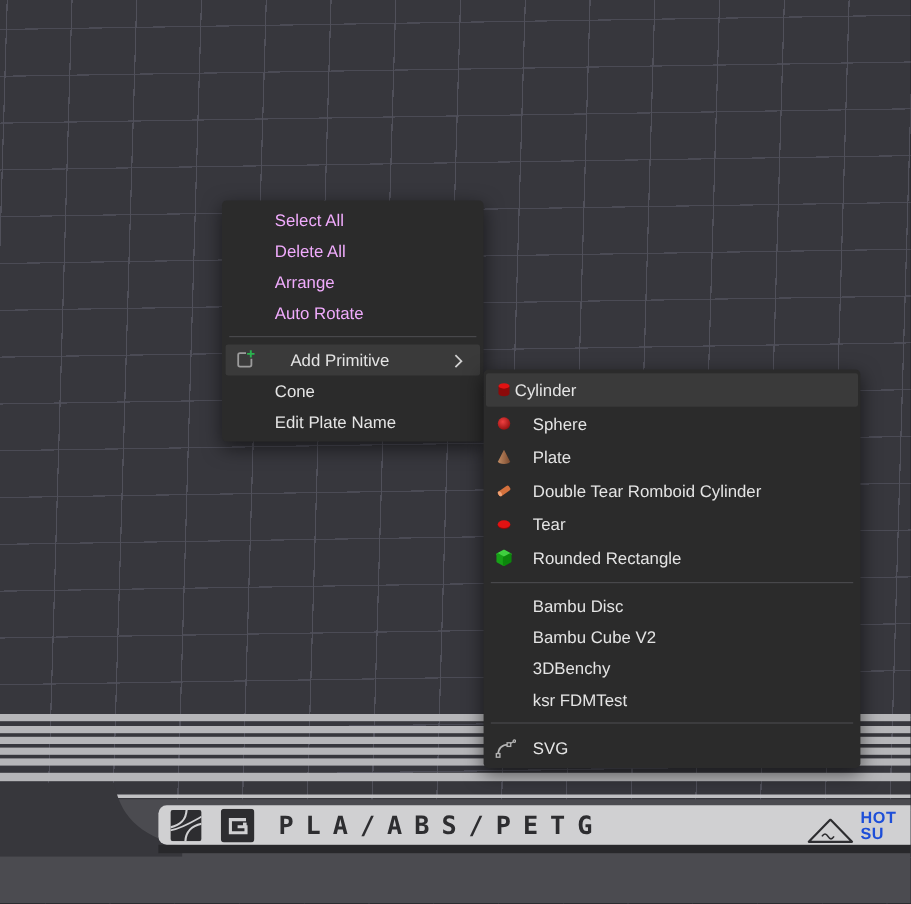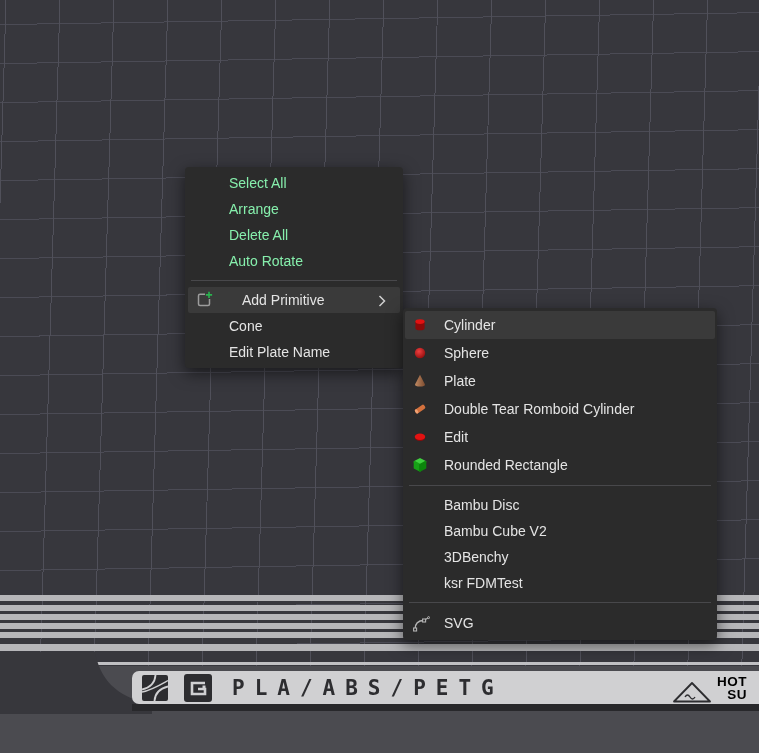--- a/index.html
+++ b/index.html
@@ -33,39 +33,39 @@
   .strip-shadow { position:absolute; left:132px; top:704px; width:627px; height:7px; background:#28282b; z-index:2; }
   .logo1 { position:absolute; left:10px; top:4px; }
   .logo2 { position:absolute; left:52px; top:3px; }
   .plate-text {
     position:absolute; left:100px; top:0; height:33px; line-height:34px;
     font-family:"DejaVu Sans Mono", monospace; font-weight:bold;
     font-size:21px; letter-spacing:10px; color:#2d2d30; white-space:nowrap;
   }
   .hot-icon { position:absolute; left:540px; top:11px; }
   .hot-text {
-    position:absolute; left:585px; top:4px; color:#000000; font-weight:bold;
-    font-size:13.5px; line-height:13px; letter-spacing:0.5px; white-space:nowrap;text-align:right;
+    position:absolute; left:585px; top:4px; color:#1d4ed8; font-weight:bold;
+    font-size:13.5px; line-height:13px; letter-spacing:0.5px; white-space:nowrap;
   }
 
   
   .menu {
     position:absolute; background:#2b2b2b; border-radius:4px;
     box-shadow:0 5px 16px rgba(0,0,0,0.55); padding:3px 0; z-index:10;
     color:#e4e4e4; font-size:14px;
   }
   .main-menu { left:185px; top:167px; width:218px; }
   .sub-menu  { left:403px; top:308px; width:314px; }
 
   .mi { position:relative; height:26px; display:flex; align-items:center; padding-left:44px; cursor:default; }
   .si { position:relative; height:28px; display:flex; align-items:center; padding-left:41px; cursor:default; }
   .si.small { height:26px; }
-  .disabled { color:#86efac; }
+  .disabled { color:#f0abfc; }
   .hl { background:#3a3a3a; border-radius:2px; margin:0 3px; padding-left:54px; }
-  .sub-menu .hl { margin:0 2px; padding-left:39px; }
+  .sub-menu .hl { margin:0 2px; padding-left:24px; }
   .sep { height:1px; background:#48484b; margin:6px 6px; }
 
   .mi-icon { position:absolute; left:9px; top:3px; width:20px; height:20px; }
   .hl .mi-icon { left:6px; }
   .si-icon { position:absolute; left:9px; top:6px; width:16px; height:16px; }
   .sub-menu .hl .si-icon { left:7px; }
   .arrow { position:absolute; right:14px; top:7px; }
 </style>
 </head>
 <body>
@@ -108,24 +108,24 @@
       <div>SU</div>
     </div>
   </div>
   <div class="strip-shadow"></div>
 
   <div class="menu main-menu">
     <div class="mi disabled">
       <span>Select All</span>
     </div>
     <div class="mi disabled">
+      <span>Delete All</span>
+    </div>
+    <div class="mi disabled">
       <span>Arrange</span>
-    </div>
-    <div class="mi disabled">
-      <span>Delete All</span>
     </div>
     <div class="mi disabled">
       <span>Auto Rotate</span>
     </div>
     <div class="sep"></div>
     <div class="mi hl">
       <span class="mi-icon">
         <svg width="20" height="20" viewBox="0 0 20 20">
           <path d="M11,4.2 H6 Q4.5,4.2 4.5,5.7 V14 Q4.5,15.5 6,15.5 H14 Q15.5,15.5 15.5,14 V9" stroke="#9c9c9c" stroke-width="1.5" fill="none"></path>
           <path d="M15,1.8 V8 M11.9,4.9 H18.1" stroke="#2ab34f" stroke-width="1.6" fill="none"></path>
@@ -195,21 +195,21 @@
       </span>
       <span>Double Tear Romboid Cylinder</span>
     </div>
     <div class="si">
       <span class="si-icon">
         <svg width="16" height="16" viewBox="0 0 16 16">
           <ellipse cx="8" cy="8.8" rx="5.2" ry="3.2" fill="#8c0a0a"></ellipse>
           <ellipse cx="8" cy="7.8" rx="5.2" ry="3.2" fill="#e21212"></ellipse>
         </svg>
       </span>
-      <span>Edit</span>
+      <span>Tear</span>
     </div>
     <div class="si">
       <span class="si-icon">
         <svg width="16" height="16" viewBox="0 0 16 16">
           <polygon points="8,2 13.4,4.9 8,7.8 2.6,4.9" fill="#3fd03f" stroke="#3fd03f" stroke-width="1.8" stroke-linejoin="round"></polygon>
           <polygon points="2.6,4.9 8,7.8 8,13.8 2.6,10.9" fill="#17a017" stroke="#17a017" stroke-width="1.8" stroke-linejoin="round"></polygon>
           <polygon points="13.4,4.9 8,7.8 8,13.8 13.4,10.9" fill="#0c860c" stroke="#0c860c" stroke-width="1.8" stroke-linejoin="round"></polygon>
         </svg>
       </span>
       <span>Rounded Rectangle</span>

